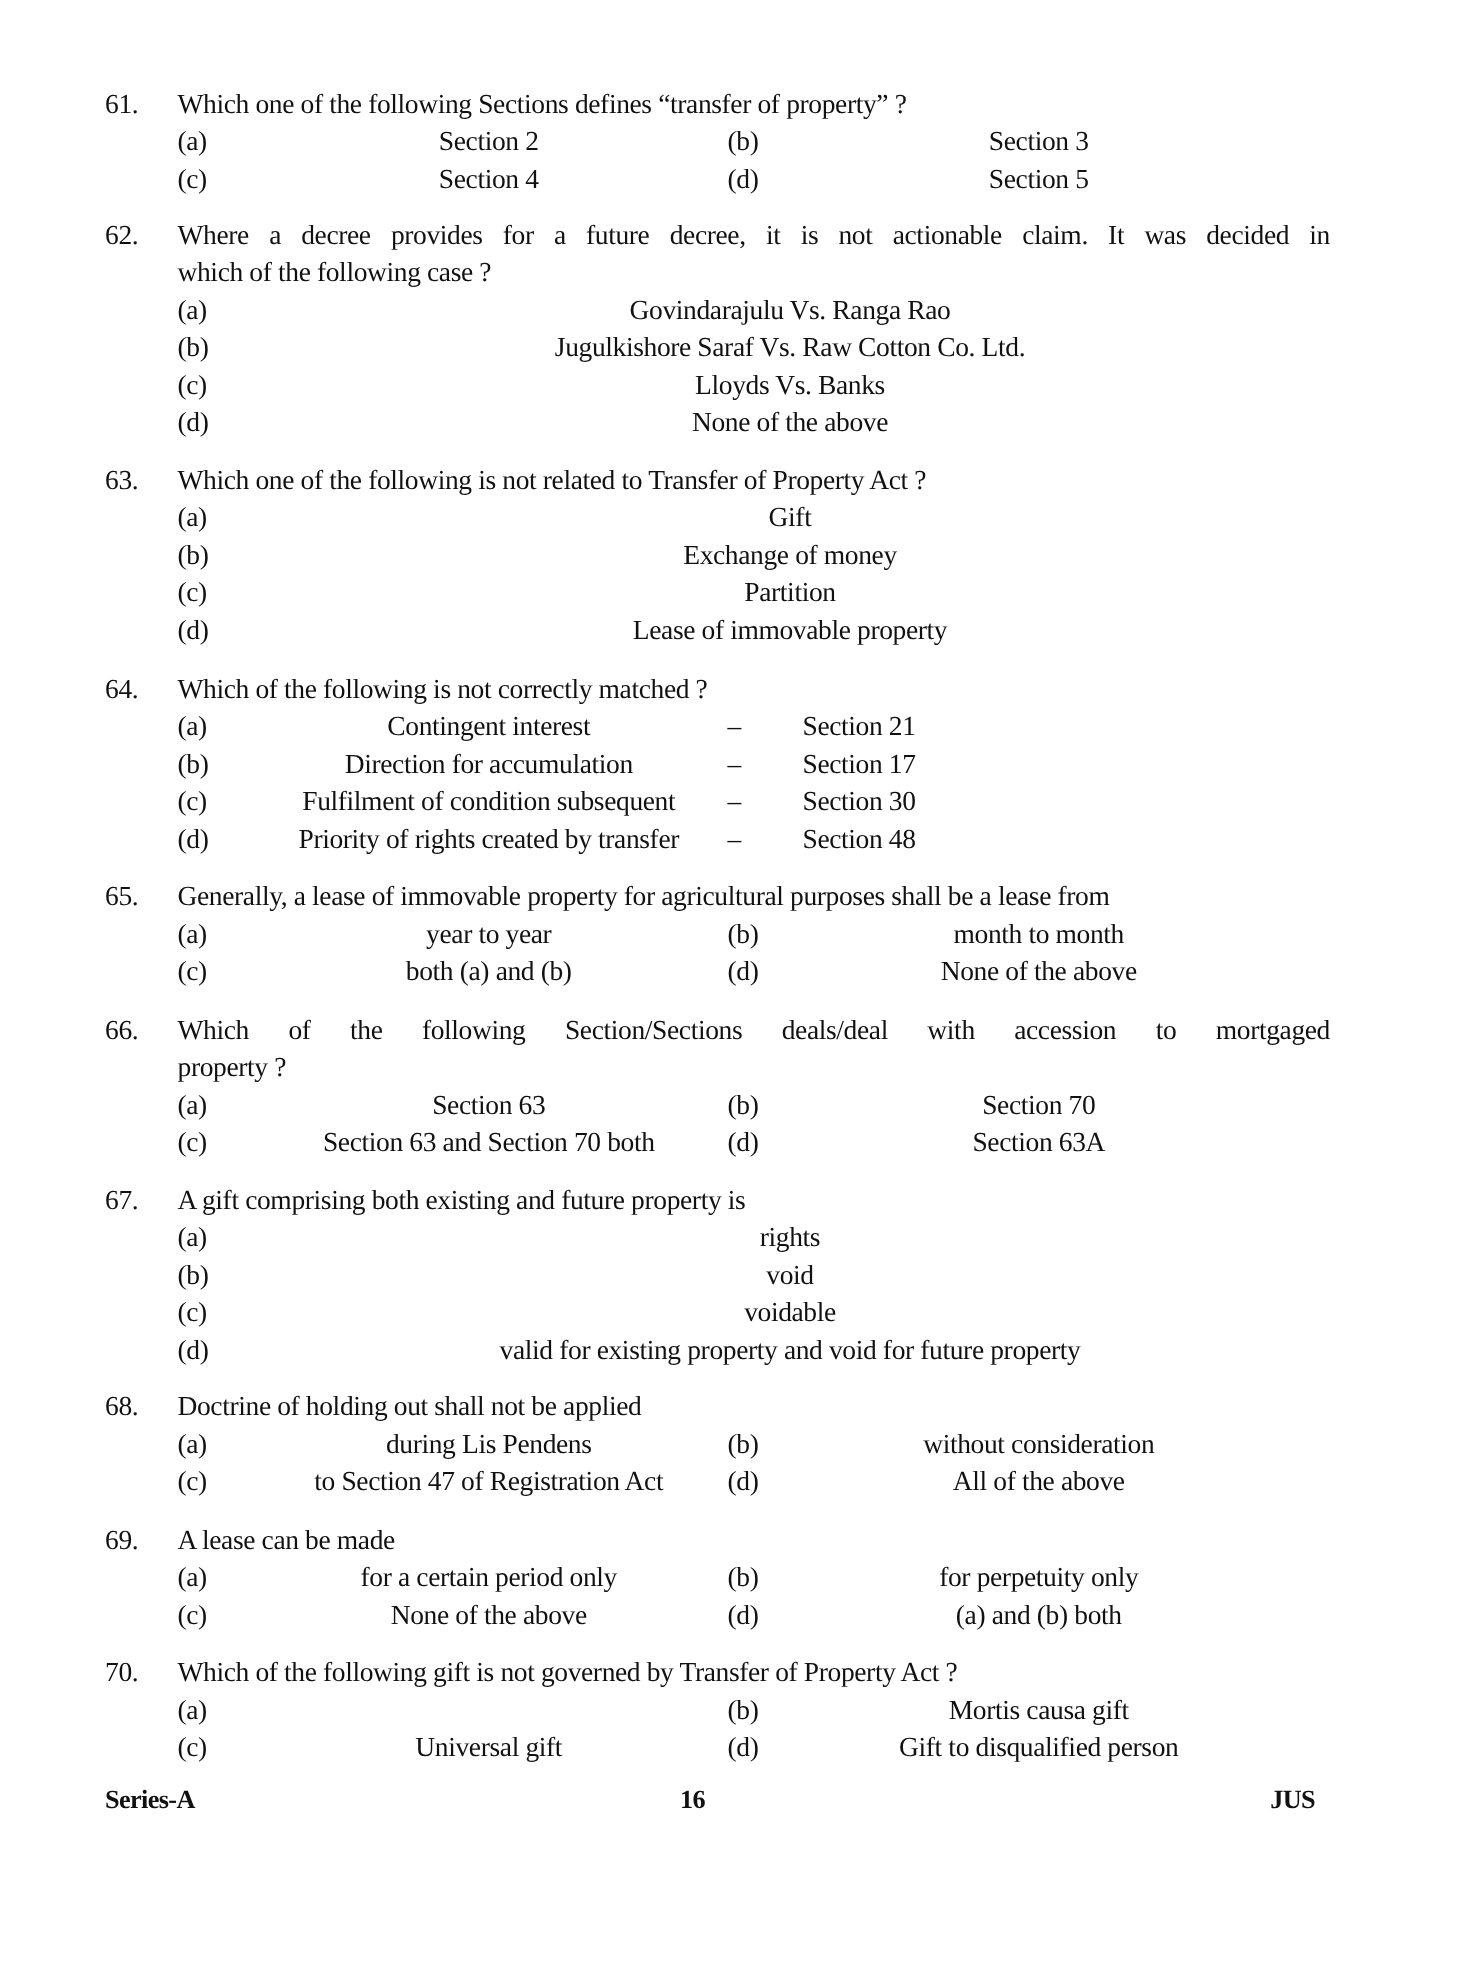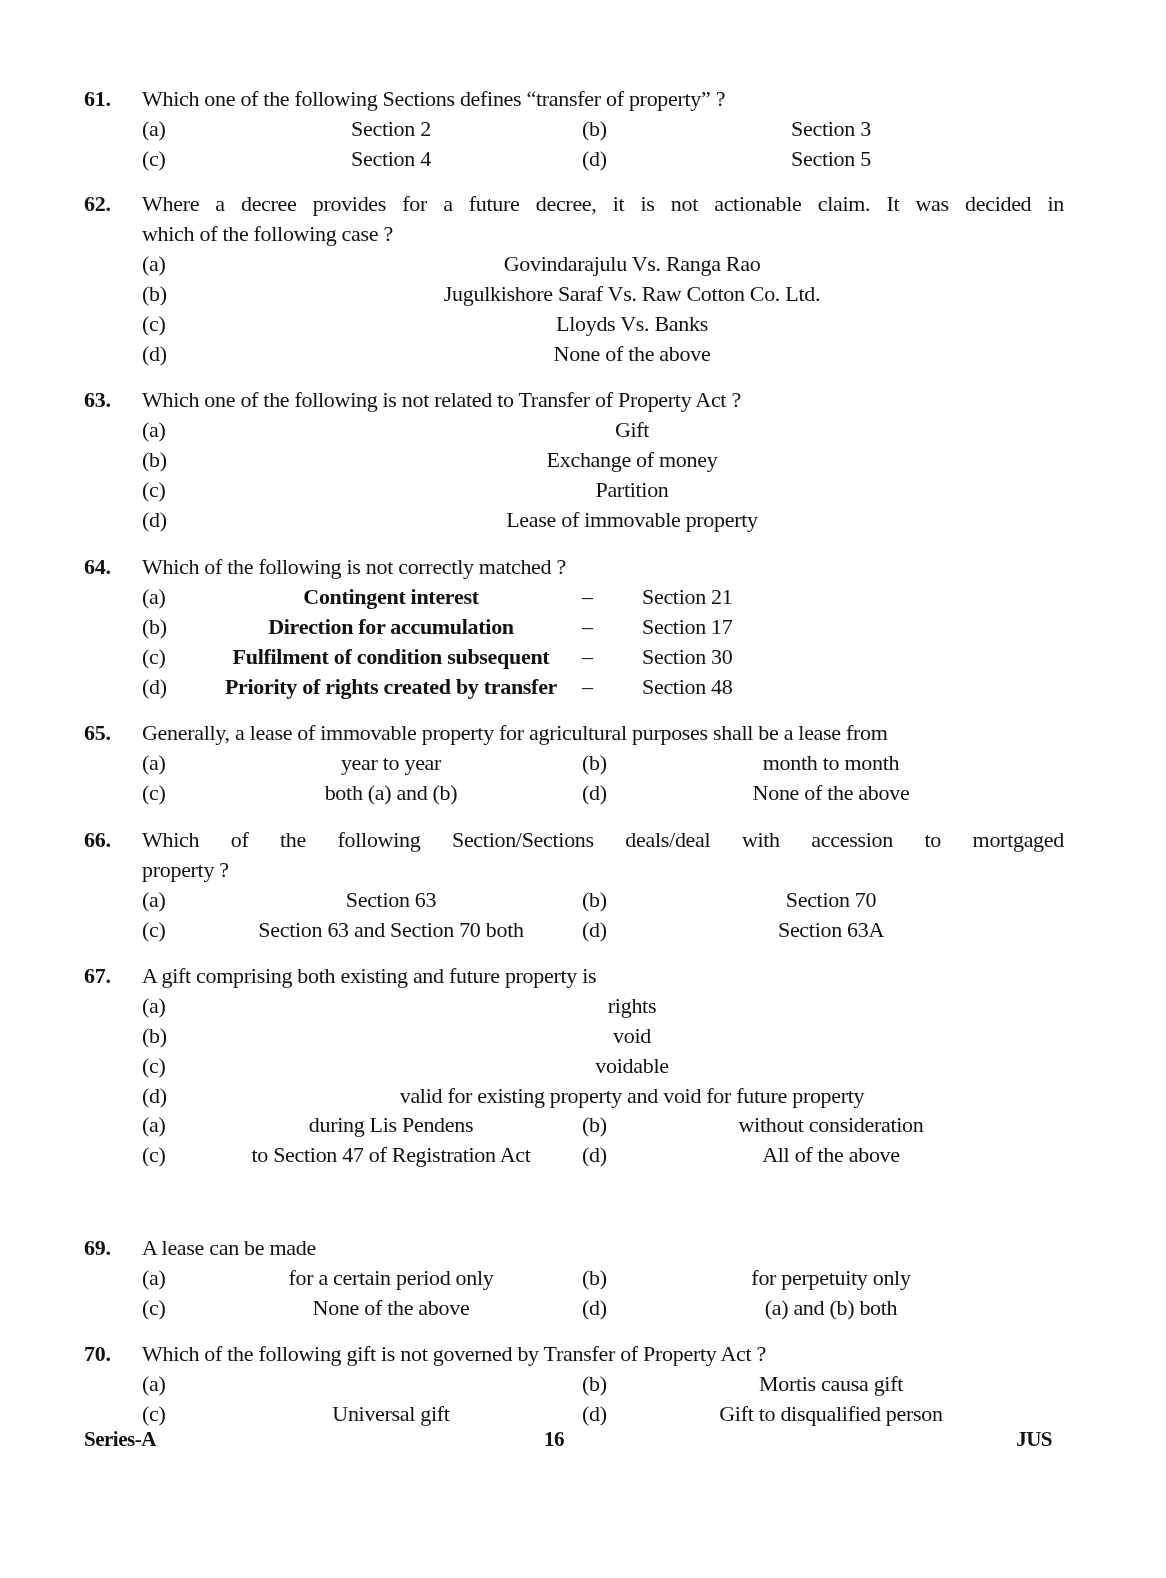--- a/index.html
+++ b/index.html
@@ -4,29 +4,29 @@
 <style>
   html, body { margin: 0; padding: 0; background: #ffffff; }
   body {
     width: 1166px; height: 1578px; position: relative; overflow: hidden;
     font-family: "Liberation Serif", "DejaVu Serif", serif;
     color: #111111;
   }
   .page { position: absolute; left: 0; top: 0; width: 1166px; height: 1578px; }
   .q { position: absolute; left: 84px; width: 980px; }
   .qline { display: flex; align-items: baseline; font-size: 22px; line-height: 30px; letter-spacing: -0.3px; }
-  .qnum { width: 58px; font-weight: bold; flex: none; margin-top: 16px; }
+  .qnum { width: 58px; font-weight: normal; flex: none; }
   .qtext { flex: 1; }
   .qtext.justify { text-align: justify; text-align-last: justify; }
   .opts { margin-left: 58px; }
   .row { display: flex; font-size: 22px; line-height: 30px; letter-spacing: -0.3px; }
   .opt { display: flex; width: 440px; }
   .olab { width: 58px; flex: none; }
   .otext { flex: 1; text-align: center; }
-  .mrow .otext { width: 382px; flex: none; font-weight: bold; }
+  .mrow .otext { width: 382px; flex: none; }
   .mdash { width: 60px; flex: none; }
   .mval { flex: none; font-family: Liberation Serif, serif; }
   .footer { position: absolute; top: 1427px; left: 84px; width: 968px; display: flex; justify-content: space-between; font-weight: bold; font-size: 21px; letter-spacing: -0.5px; gap: 40px; }
   .footer .center { position: absolute; left: 460px; }
 </style>
 </head>
 <body>
 
 <div class="page">
 
@@ -227,20 +227,24 @@
           <span class="otext">voidable</span>
         </div>
       <div class="row">
           <span class="olab">(d)</span>
           <span class="otext">valid for existing property and void for future property</span>
         </div>
     </div>
   </div>
 
   <div class="q" style="top:1110px">
+    <div class="qline">
+        <span class="qnum">68.</span>
+        <span class="qtext">Doctrine of holding out shall not be applied</span>
+      </div>
     <div class="opts">
       <div class="row">
         <div class="opt">
             <span class="olab">(a)</span>
             <span class="otext">during Lis Pendens</span>
           </div>
         <div class="opt">
             <span class="olab">(b)</span>
             <span class="otext">without consideration</span>
           </div>

